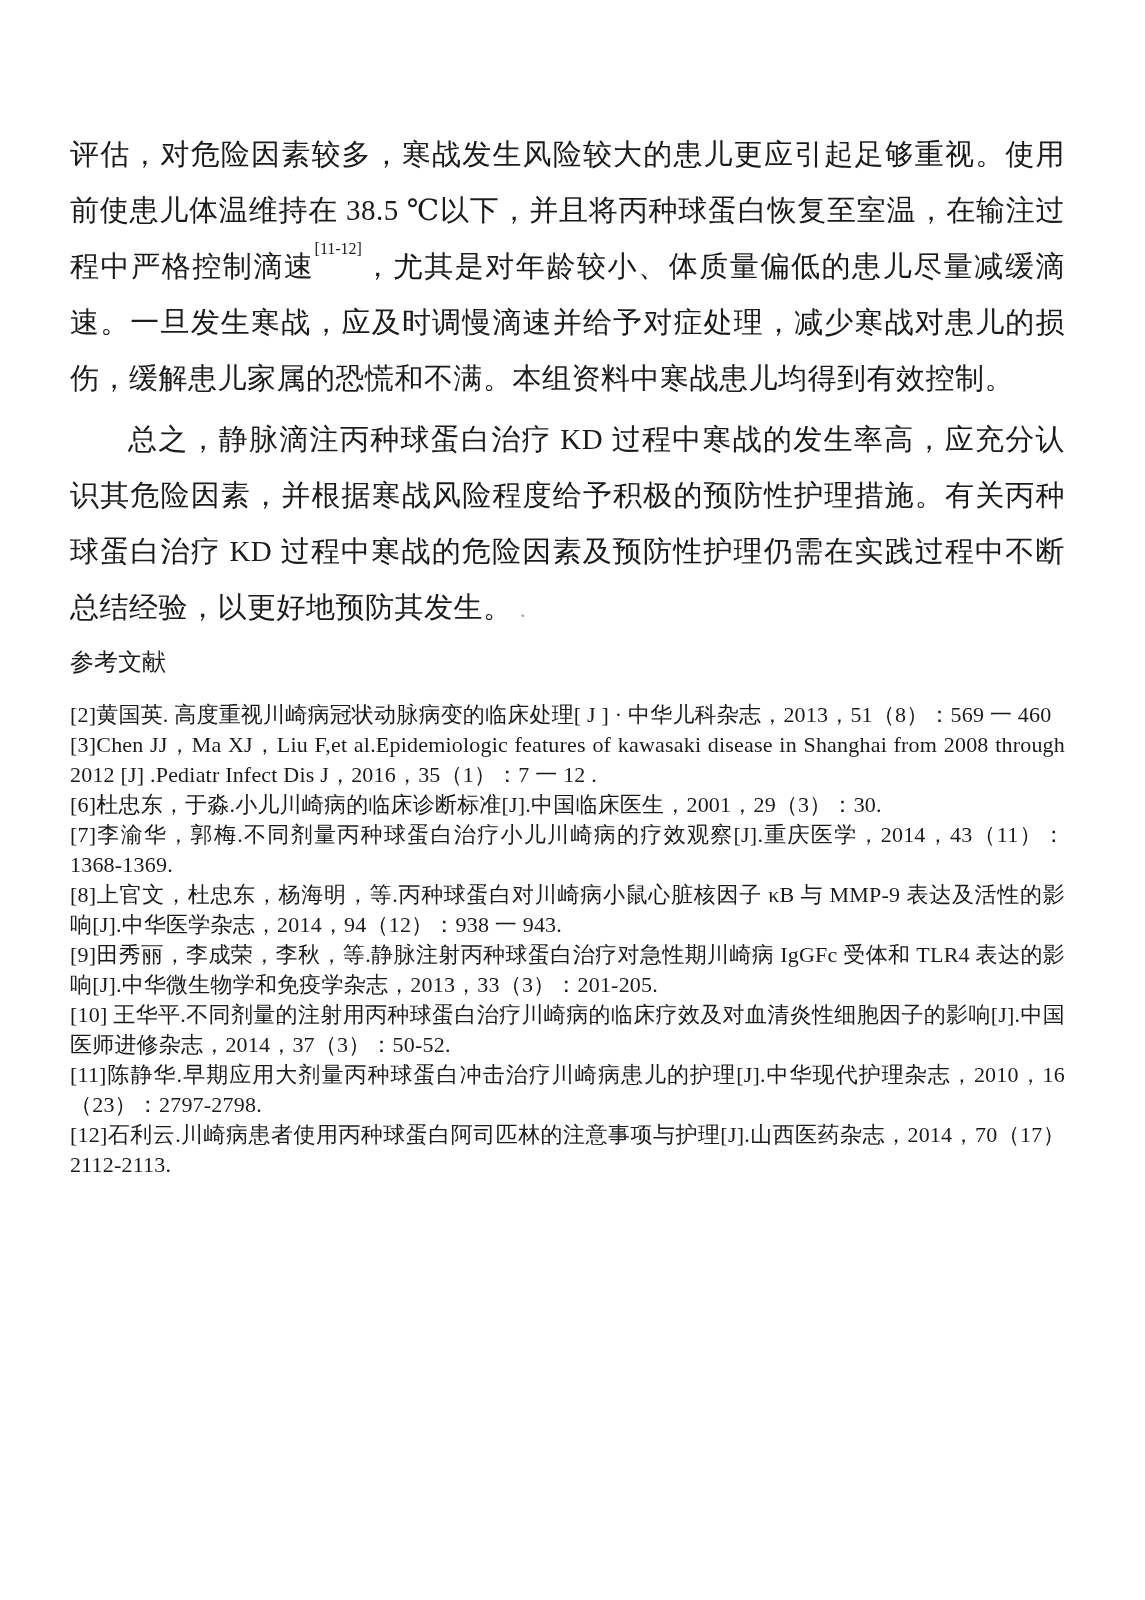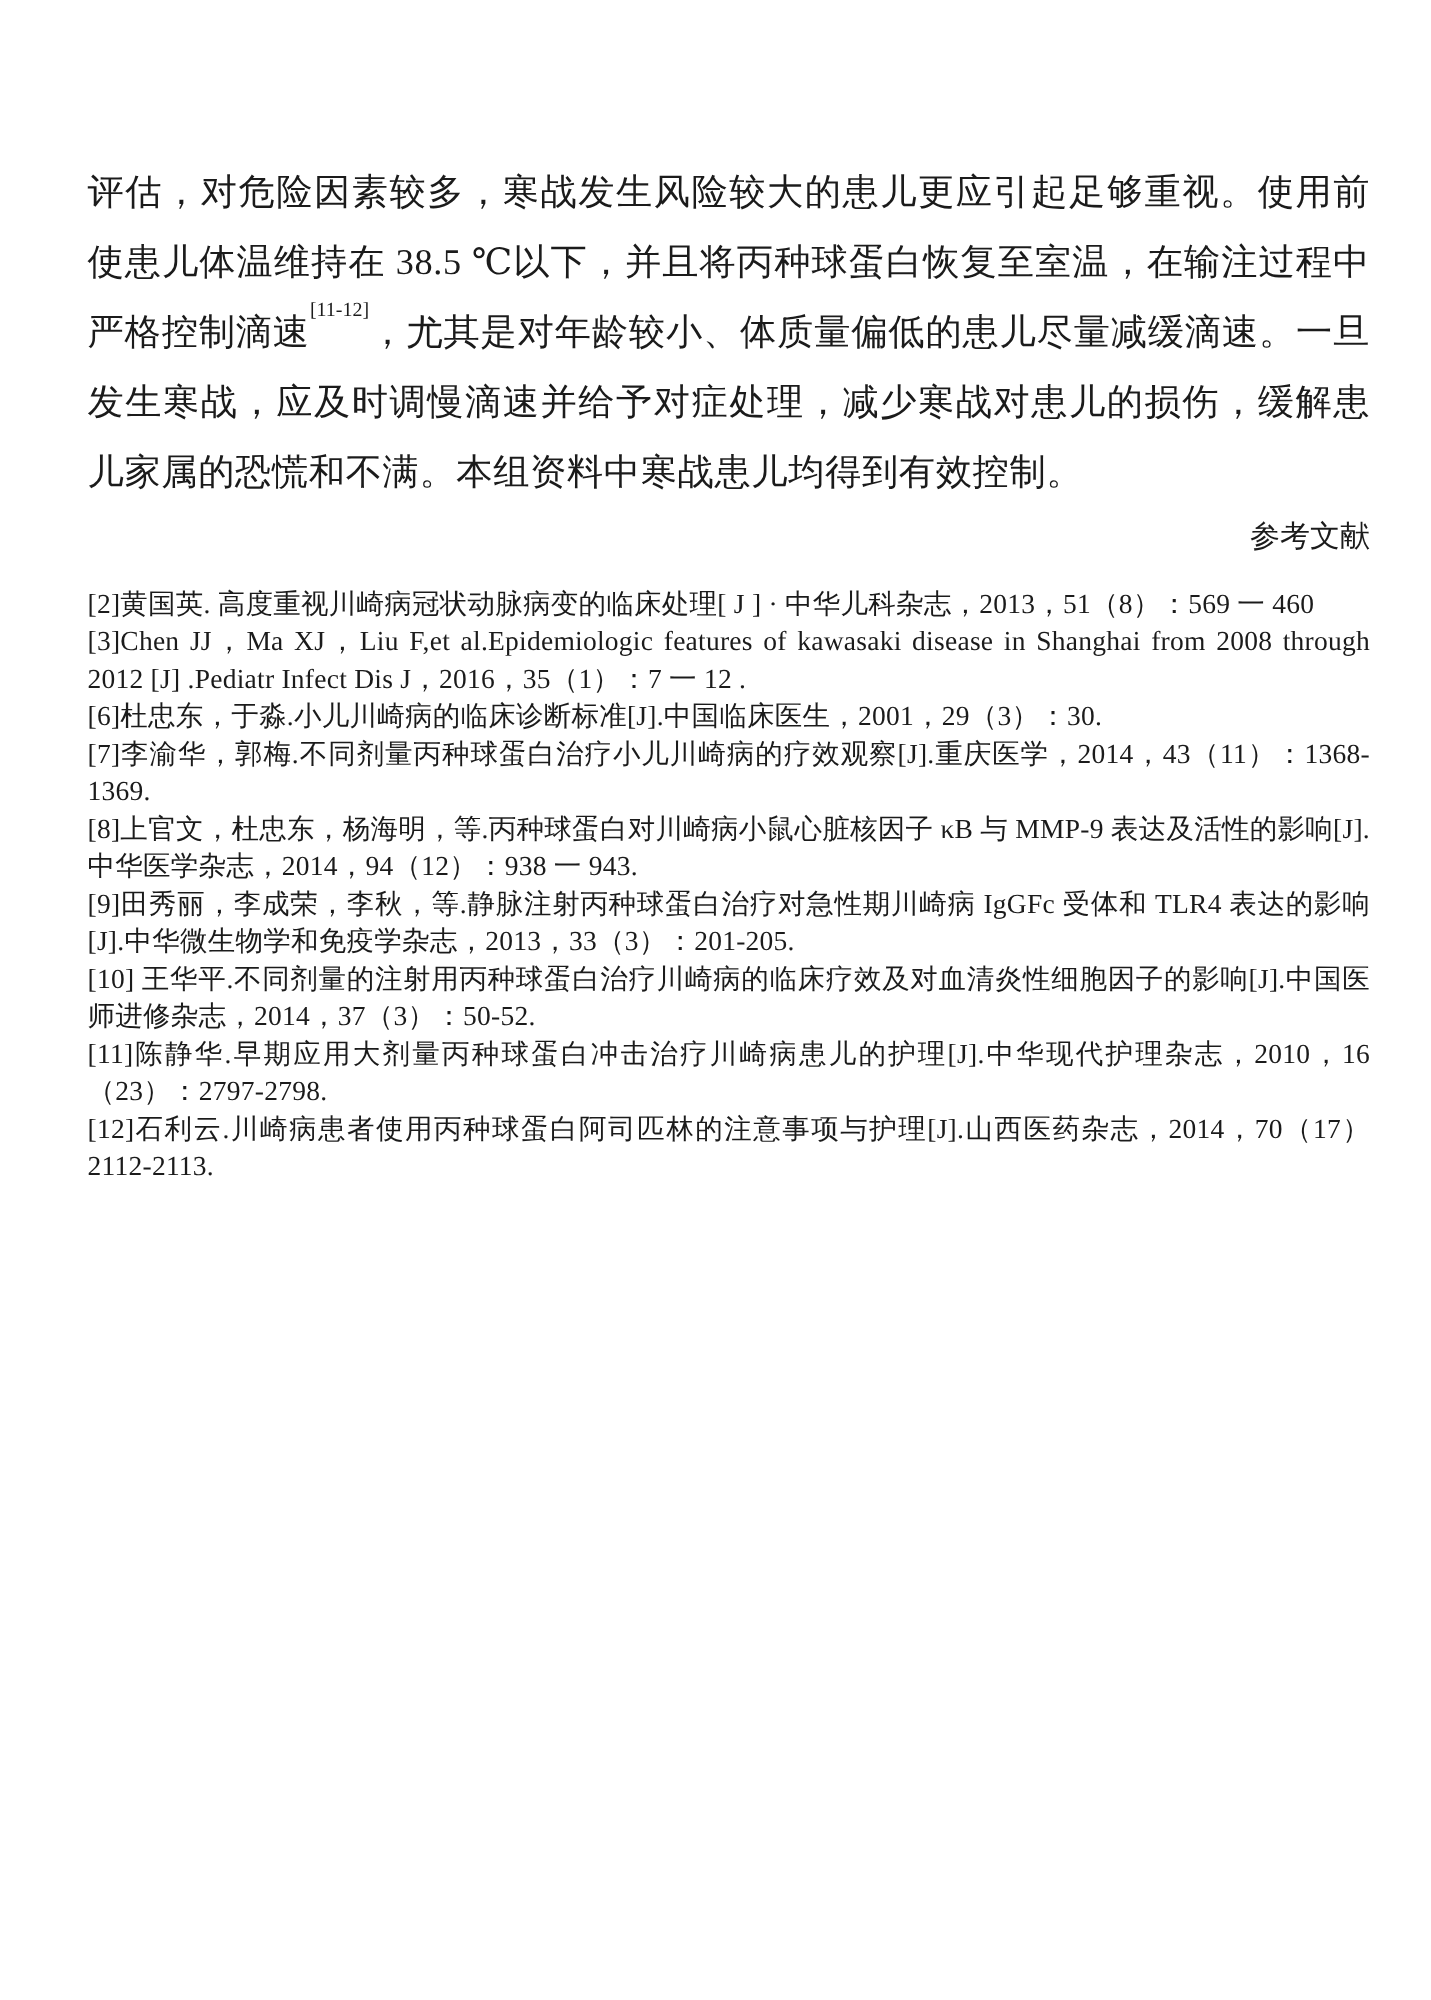--- a/index.html
+++ b/index.html
@@ -15,21 +15,21 @@
     color: #1b1b1b;
     overflow: hidden;
   }
   .page {
     position: absolute;
     top: 0;
     left: 0;
     width: 1145px;
     height: 1120px;
     box-sizing: border-box;
-    padding: 126px 49px 40px 70px;
+    padding: 126px 80px 40px 70px;
     background: #ffffff;
   }
   
   .body-text p {
     margin: 0 0 5px 0;
     font-size: 29px;
     line-height: 56px;
     text-align: justify;
     text-justify: inter-ideograph;
     letter-spacing: 0.5px;
@@ -47,40 +47,40 @@
   .faint-mark {
     color: #9a9a9a;
     font-size: 20px;
   }
   
   .ref-heading {
     font-size: 24px;
     line-height: 32px;
     font-weight: normal;
     margin: 8px 0 22px 0;
-    text-align: right;
   }
   .references p {
     margin: 0;
     font-size: 22px;
     line-height: 30px;
     text-align: justify;
     text-justify: inter-ideograph;
     letter-spacing: 0.2px;
   }
 </style>
 </head>
 <body>
 
 <div class="page">
 
   <div class="body-text">
 
     <p><span>评估，对危险因素较多，寒战发生风险较大的患儿更应引起足够重视。使用前使患儿体温维持在 38.5 ℃以下，并且将丙种球蛋白恢复至室温，在输注过程中严格控制滴速</span><sup class="cite">[11-12]</sup><span>，尤其是对年龄较小、体质量偏低的患儿尽量减缓滴速。一旦发生寒战，应及时调慢滴速并给予对症处理，减少寒战对患儿的损伤，缓解患儿家属的恐慌和不满。本组资料中寒战患儿均得到有效控制。</span></p>
 
+    <p class="para-indent"><span>总之，静脉滴注丙种球蛋白治疗 KD 过程中寒战的发生率高，应充分认识其危险因素，并根据寒战风险程度给予积极的预防性护理措施。有关丙种球蛋白治疗 KD 过程中寒战的危险因素及预防性护理仍需在实践过程中不断总结经验，以更好地预防其发生。</span> <span class="faint-mark">.</span></p>
 
   </div>
 
   <h2 class="ref-heading">参考文献</h2>
 
   <div class="references">
     <p>[2]黄国英. 高度重视川崎病冠状动脉病变的临床处理[ J ] ·  中华儿科杂志，2013，51（8）：569 一 460</p>
     <p>[3]Chen JJ，Ma XJ，Liu F,et al.Epidemiologic features of kawasaki disease in Shanghai from 2008 through 2012 [J] .Pediatr Infect Dis J，2016，35（1）：7 一 12 .</p>
     <p>[6]杜忠东，于淼.小儿川崎病的临床诊断标准[J].中国临床医生，2001，29（3）：30.</p>
     <p>[7]李渝华，郭梅.不同剂量丙种球蛋白治疗小儿川崎病的疗效观察[J].重庆医学，2014，43（11）：1368-1369.</p>

